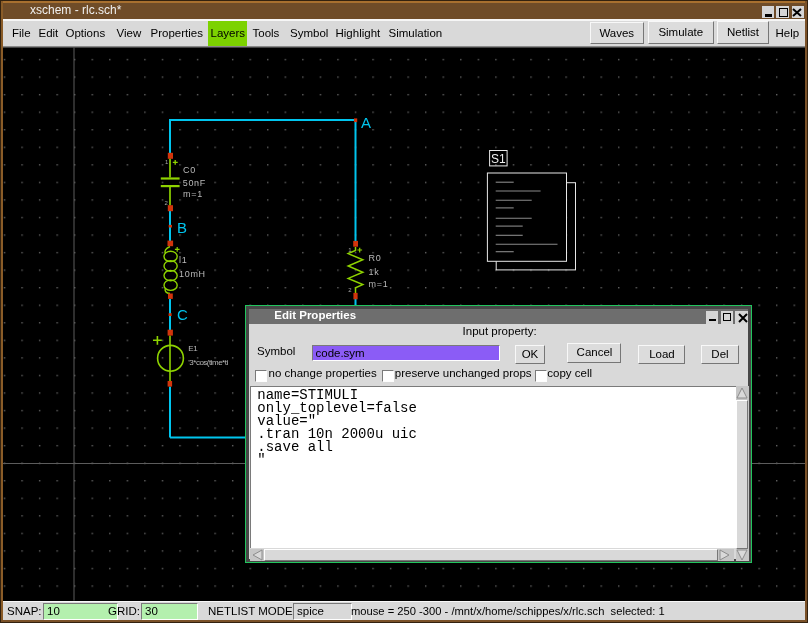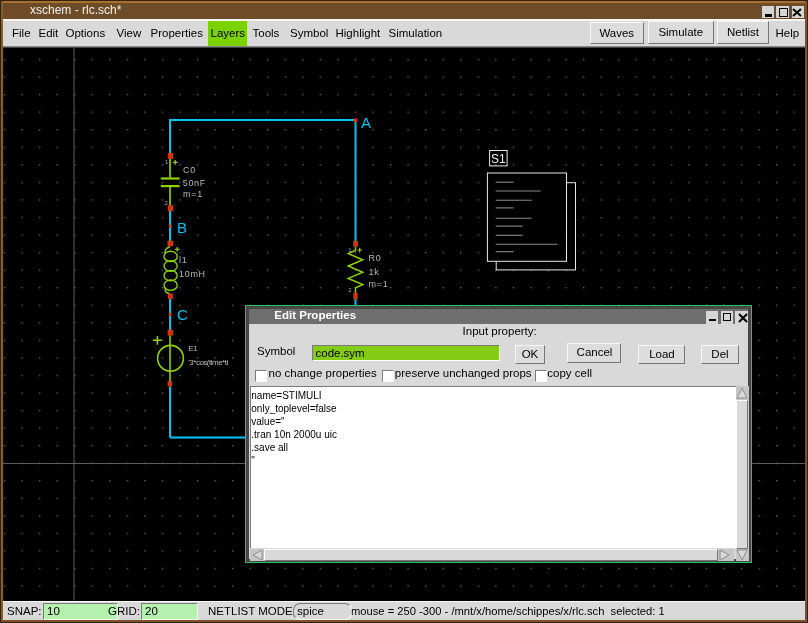--- a/index.html
+++ b/index.html
@@ -158,57 +158,57 @@
 </g>
 </svg>
 
 <div class="abs" style="left:3px;top:600.5px;width:802px;height:19.5px;background:#d9d9d9;border-top:1px solid #f8f8f8;"></div>
 <div class="txt" style="left:7px;top:604px;">SNAP:</div>
 <div class="abs sunk" style="left:43px;top:602.5px;width:75px;height:17px;background:#b4f0ae;">
     <span style="font-size:11.5px;padding-left:3px;line-height:15px;position:absolute;">10</span>
   </div>
 <div class="txt" style="left:108px;top:604px;">GRID:</div>
 <div class="abs sunk" style="left:141px;top:602.5px;width:57px;height:17px;background:#b4f0ae;">
-    <span style="font-size:11.5px;padding-left:3px;line-height:15px;position:absolute;">20</span>
+    <span style="font-size:11.5px;padding-left:3px;line-height:15px;position:absolute;">30</span>
   </div>
 <div class="txt" style="left:208px;top:604px;">NETLIST MODE:</div>
-<div class="abs sunk" style="left:293px;top:602.5px;width:59px;height:17px;background:#d9d9d9;border-radius:7px;">
+<div class="abs sunk" style="left:293px;top:602.5px;width:59px;height:17px;background:#d9d9d9;">
     <span style="font-size:11.5px;padding-left:3px;line-height:15px;position:absolute;">spice</span>
   </div>
 <div class="txt" style="left:351px;top:604px;font-size:11.2px;">mouse = 250 -300 - /mnt/x/home/schippes/x/rlc.sch  selected: 1</div>
 
 <div class="abs" style="left:245.3px;top:305px;width:506.7px;height:258px;background:#474747;border:1px solid #22c55e;">
   <div class="abs" style="left:2.7px;top:2.7px;width:499.3px;height:250.6px;background:#d9d9d9;"></div>
   <div class="abs" style="left:2.7px;top:2.7px;width:499.3px;height:15.8px;background:#6e6e6e;"></div>
   <div class="txt" style="left:28px;top:2px;font-weight:bold;color:#ffffff;">Edit Properties</div>
   <div class="wbtn" style="left:459.4px;top:4.5px;width:12.6px;height:13.4px;background:#d6d6d6;"></div>
   <div class="wbtn" style="left:474.3px;top:4.5px;width:12.6px;height:13.4px;background:#d6d6d6;"></div>
   <div class="wbtn" style="left:489px;top:4.5px;width:12.4px;height:13.4px;background:#d6d6d6;"></div>
   <div class="abs" style="left:462.4px;top:13px;width:7px;height:2.4px;background:#000;"></div>
   <div class="abs" style="left:476.8px;top:7px;width:8px;height:8px;border:1.8px solid #000;"></div>
   <svg class="abs" style="left:491.3px;top:6.5px;" width="10" height="10" viewBox="0 0 10 10">
       <path d="M1,1 L9,9 M9,1 L1,9" stroke="#000" stroke-width="2"></path>
     </svg>
   <div class="txt" style="left:216.3px;top:18px;">Input property:</div>
   <div class="txt" style="left:10.7px;top:37.5px;">Symbol</div>
-  <div class="abs sunk" style="left:65.7px;top:38.5px;width:188px;height:16.5px;background:#84cc16;">
+  <div class="abs sunk" style="left:65.7px;top:38.5px;width:188px;height:16.5px;background:#8b5cf6;">
       <span style="font-size:11.5px;padding-left:2.5px;line-height:14px;position:absolute;">code.sym</span>
     </div>
   <div class="btn" style="left:268.7px;top:38.5px;width:30px;height:19.5px;line-height:17px;">OK</div>
   <div class="btn" style="left:321.2px;top:37px;width:54px;height:19.5px;line-height:17px;">Cancel</div>
   <div class="btn" style="left:392.2px;top:38.5px;width:47px;height:19.5px;line-height:17px;">Load</div>
   <div class="btn" style="left:454.7px;top:38.5px;width:38px;height:19.5px;line-height:17px;">Del</div>
   <div class="cb" style="left:9.2px;top:64px;"></div>
   <div class="txt" style="left:22.3px;top:60.2px;">no change properties</div>
   <div class="cb" style="left:136.2px;top:64px;"></div>
   <div class="txt" style="left:148.5px;top:60.2px;">preserve unchanged props</div>
   <div class="cb" style="left:289.2px;top:64px;"></div>
   <div class="txt" style="left:301px;top:60.2px;">copy cell</div>
   <div class="abs" style="left:4px;top:80px;width:485.7px;height:162px;background:#ffffff;border-top:1px solid #7a7a7a;border-left:1px solid #7a7a7a;">
-    <div style="position:absolute;left:0;top:2px;font-family:Liberation Sans, sans-serif;font-size:10px;line-height:13px;color:#000;white-space:pre;">name=STIMULI
+    <div style="position:absolute;left:6px;top:2px;font-family:Liberation Mono, monospace;font-size:14px;line-height:13px;color:#000;white-space:pre;">name=STIMULI
 only_toplevel=false
 value="
 .tran 10n 2000u uic
 .save all
 "</div>
   </div>
 
   <div class="abs" style="left:489.7px;top:80px;width:13px;height:175px;background:#c6c6c6;"></div>
   <svg class="abs" style="left:490.2px;top:80.3px;" width="12" height="14" viewBox="0 0 12 14">
       <path d="M6,2 L11,12 L1,12 Z" fill="#d9d9d9" stroke="#8c8c8c" stroke-width="1"></path>

